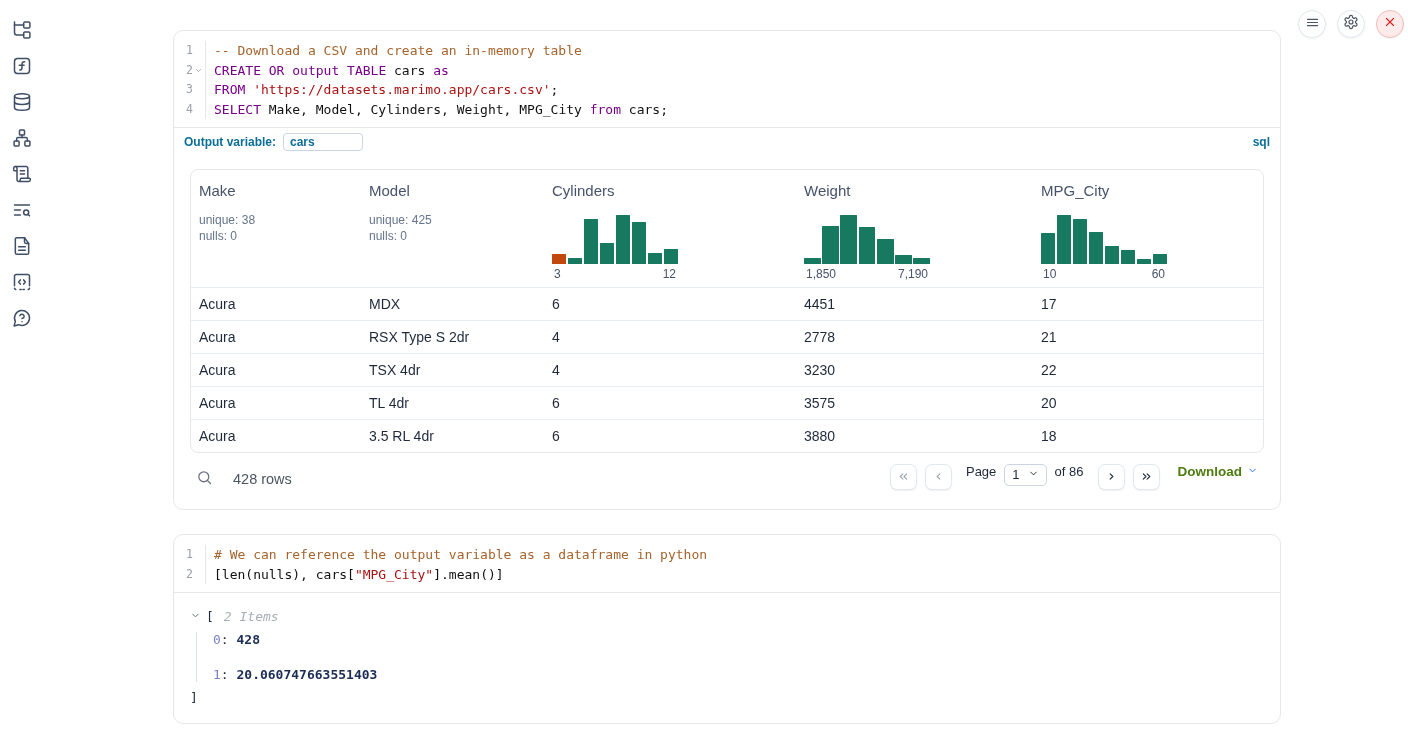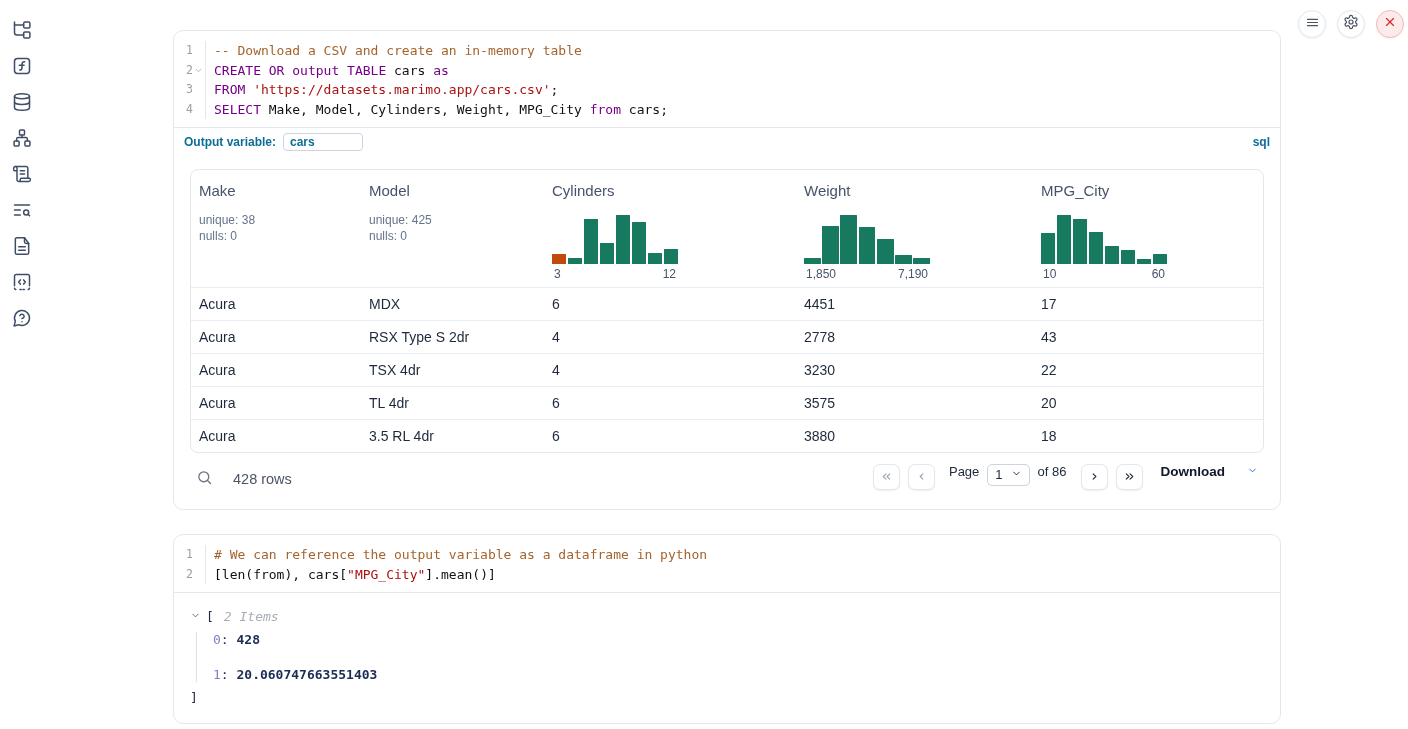--- a/index.html
+++ b/index.html
@@ -64,21 +64,21 @@
   .page-btn { width:27px; height:26px; border:1px solid #e2e8f0; border-radius:7px; background:#fff;
     box-shadow:0 1px 1.5px rgba(0,0,0,.07); display:flex; align-items:center; justify-content:center; cursor:pointer; }
   .page-btn svg { stroke:#1e293b; fill:none; stroke-width:2; stroke-linecap:round; stroke-linejoin:round; }
   .page-btn.disabled svg { stroke:#9aa4b2; }
   .page-btn + .page-btn { margin-left:8px; }
   .page-text { font-size:13px; color:#1e293b; margin:0 8px 0 14px; }
   .page-total { font-size:13px; color:#1e293b; margin:0 14px 16px 8px; }
   .page-select { display:flex; align-items:center; gap:8px; border:1px solid #cbd5e1; border-radius:5px; height:22px;
     padding:0 7px; font-size:13px; color:#1e293b; background:#fff; cursor:pointer; }
   .page-select svg { stroke:#1e293b; fill:none; stroke-width:2; stroke-linecap:round; stroke-linejoin:round; }
-  .download { display:flex; align-items:center; gap:22px; color:#0f172a; font-size:13.5px; font-weight:600;
+  .download { display:flex; align-items:center; gap:5px; color:#4d7c0f; font-size:13.5px; font-weight:600;
     margin-left:18px; cursor:pointer; }
   .download svg { stroke:#2563eb; fill:none; stroke-width:2; stroke-linecap:round; stroke-linejoin:round; }
   
   .py-output { border-top:1px solid #e5e7eb; padding:16px 16px 18px;
     font-family:"DejaVu Sans Mono", monospace; font-size:13px; color:#1e293b; }
   .tree-head { display:flex; align-items:center; gap:5px; }
   .tree-head svg { stroke:#5b677a; fill:none; stroke-width:2; stroke-linecap:round; stroke-linejoin:round; cursor:pointer; }
   .items-label { color:#a9aeb6; font-style:italic; margin-left:5px; }
   .tree-body { margin-left:6px; border-left:1px solid #dde2e8; padding-left:16px; margin-top:8px;
     display:flex; flex-direction:column; gap:20px; }
@@ -295,21 +295,21 @@
               <div class="td">MDX</div>
               <div class="td">6</div>
               <div class="td">4451</div>
               <div class="td">17</div>
             </div>
             <div class="tr">
               <div class="td">Acura</div>
               <div class="td">RSX Type S 2dr</div>
               <div class="td">4</div>
               <div class="td">2778</div>
-              <div class="td">43</div>
+              <div class="td">21</div>
             </div>
             <div class="tr">
               <div class="td">Acura</div>
               <div class="td">TSX 4dr</div>
               <div class="td">4</div>
               <div class="td">3230</div>
               <div class="td">22</div>
             </div>
             <div class="tr">
               <div class="td">Acura</div>
@@ -384,21 +384,21 @@
             <span>1</span>
             <span class="fold-slot"></span>
           </span>
           <span class="code-text"><span class="tok-comment"># We can reference the output variable as a dataframe in python</span></span>
         </div>
         <div class="code-line">
           <span class="gutter">
             <span>2</span>
             <span class="fold-slot"></span>
           </span>
-          <span class="code-text"><span class="tok-plain">[len(from), cars[</span><span class="tok-str">"MPG_City"</span><span class="tok-plain">].mean()]</span></span>
+          <span class="code-text"><span class="tok-plain">[len(nulls), cars[</span><span class="tok-str">"MPG_City"</span><span class="tok-plain">].mean()]</span></span>
         </div>
       </div>
     <div class="py-output">
       <div class="tree-head">
         <span><svg width="11" height="11" viewBox="0 0 24 24">
               <path d="m6 9 6 6 6-6"></path>
             </svg></span>
         <span class="bracket">[</span>
         <span class="items-label">2 Items</span>
       </div>

